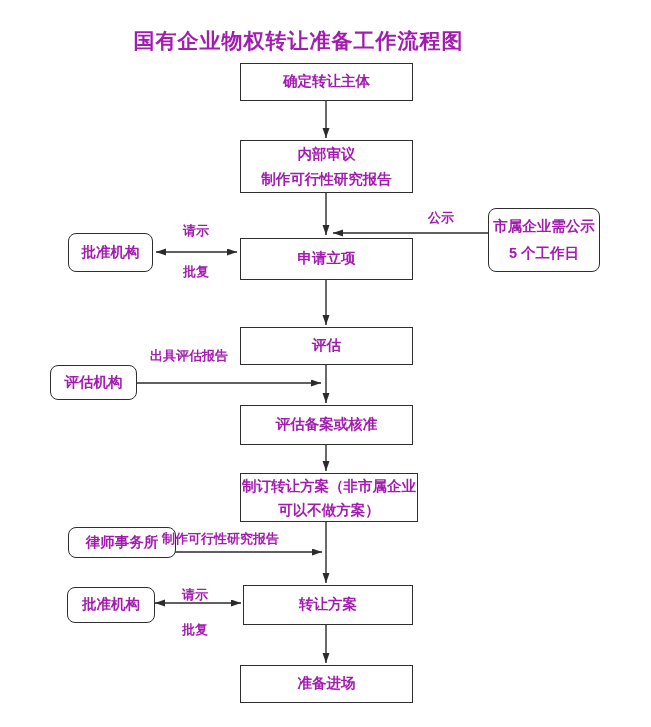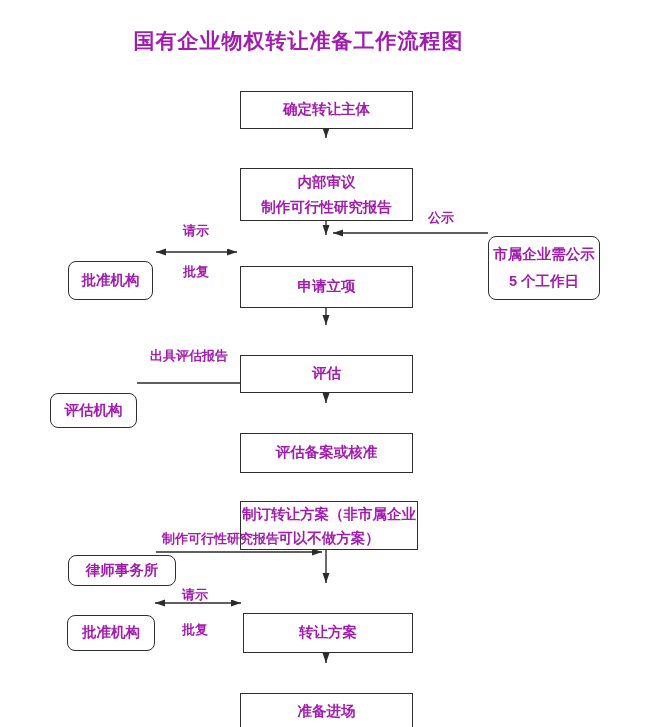--- a/index.html
+++ b/index.html
@@ -7,21 +7,21 @@
     position:relative;width:651px;height:727px;background:#ffffff;
     font-family:"Liberation Sans","DejaVu Sans",sans-serif;color:#a21caf;overflow:hidden;
   }
   .title{
     position:absolute;left:0;top:27px;width:597px;text-align:center;
     font-size:21px;font-weight:bold;letter-spacing:1px;white-space:nowrap;
   }
   .node{
     position:absolute;box-sizing:border-box;border:1.5px solid #2e2e2e;background:#fff;
     display:flex;flex-direction:column;align-items:center;justify-content:center;
-    font-size:14.5px;font-weight:bold;text-align:center;line-height:1.2;margin-top:28px;
+    font-size:14.5px;font-weight:bold;text-align:center;line-height:1.2;
   }
   .rounded{border-radius:8px;}
   .lh25{line-height:25px;}
   .lh24{line-height:24px;}
   .lh27{line-height:27px;}
   .lbl{position:absolute;font-size:13px;font-weight:bold;white-space:nowrap;}
   svg.edges{position:absolute;left:0;top:0;pointer-events:none;}
 </style>
 </head>
 <body>

